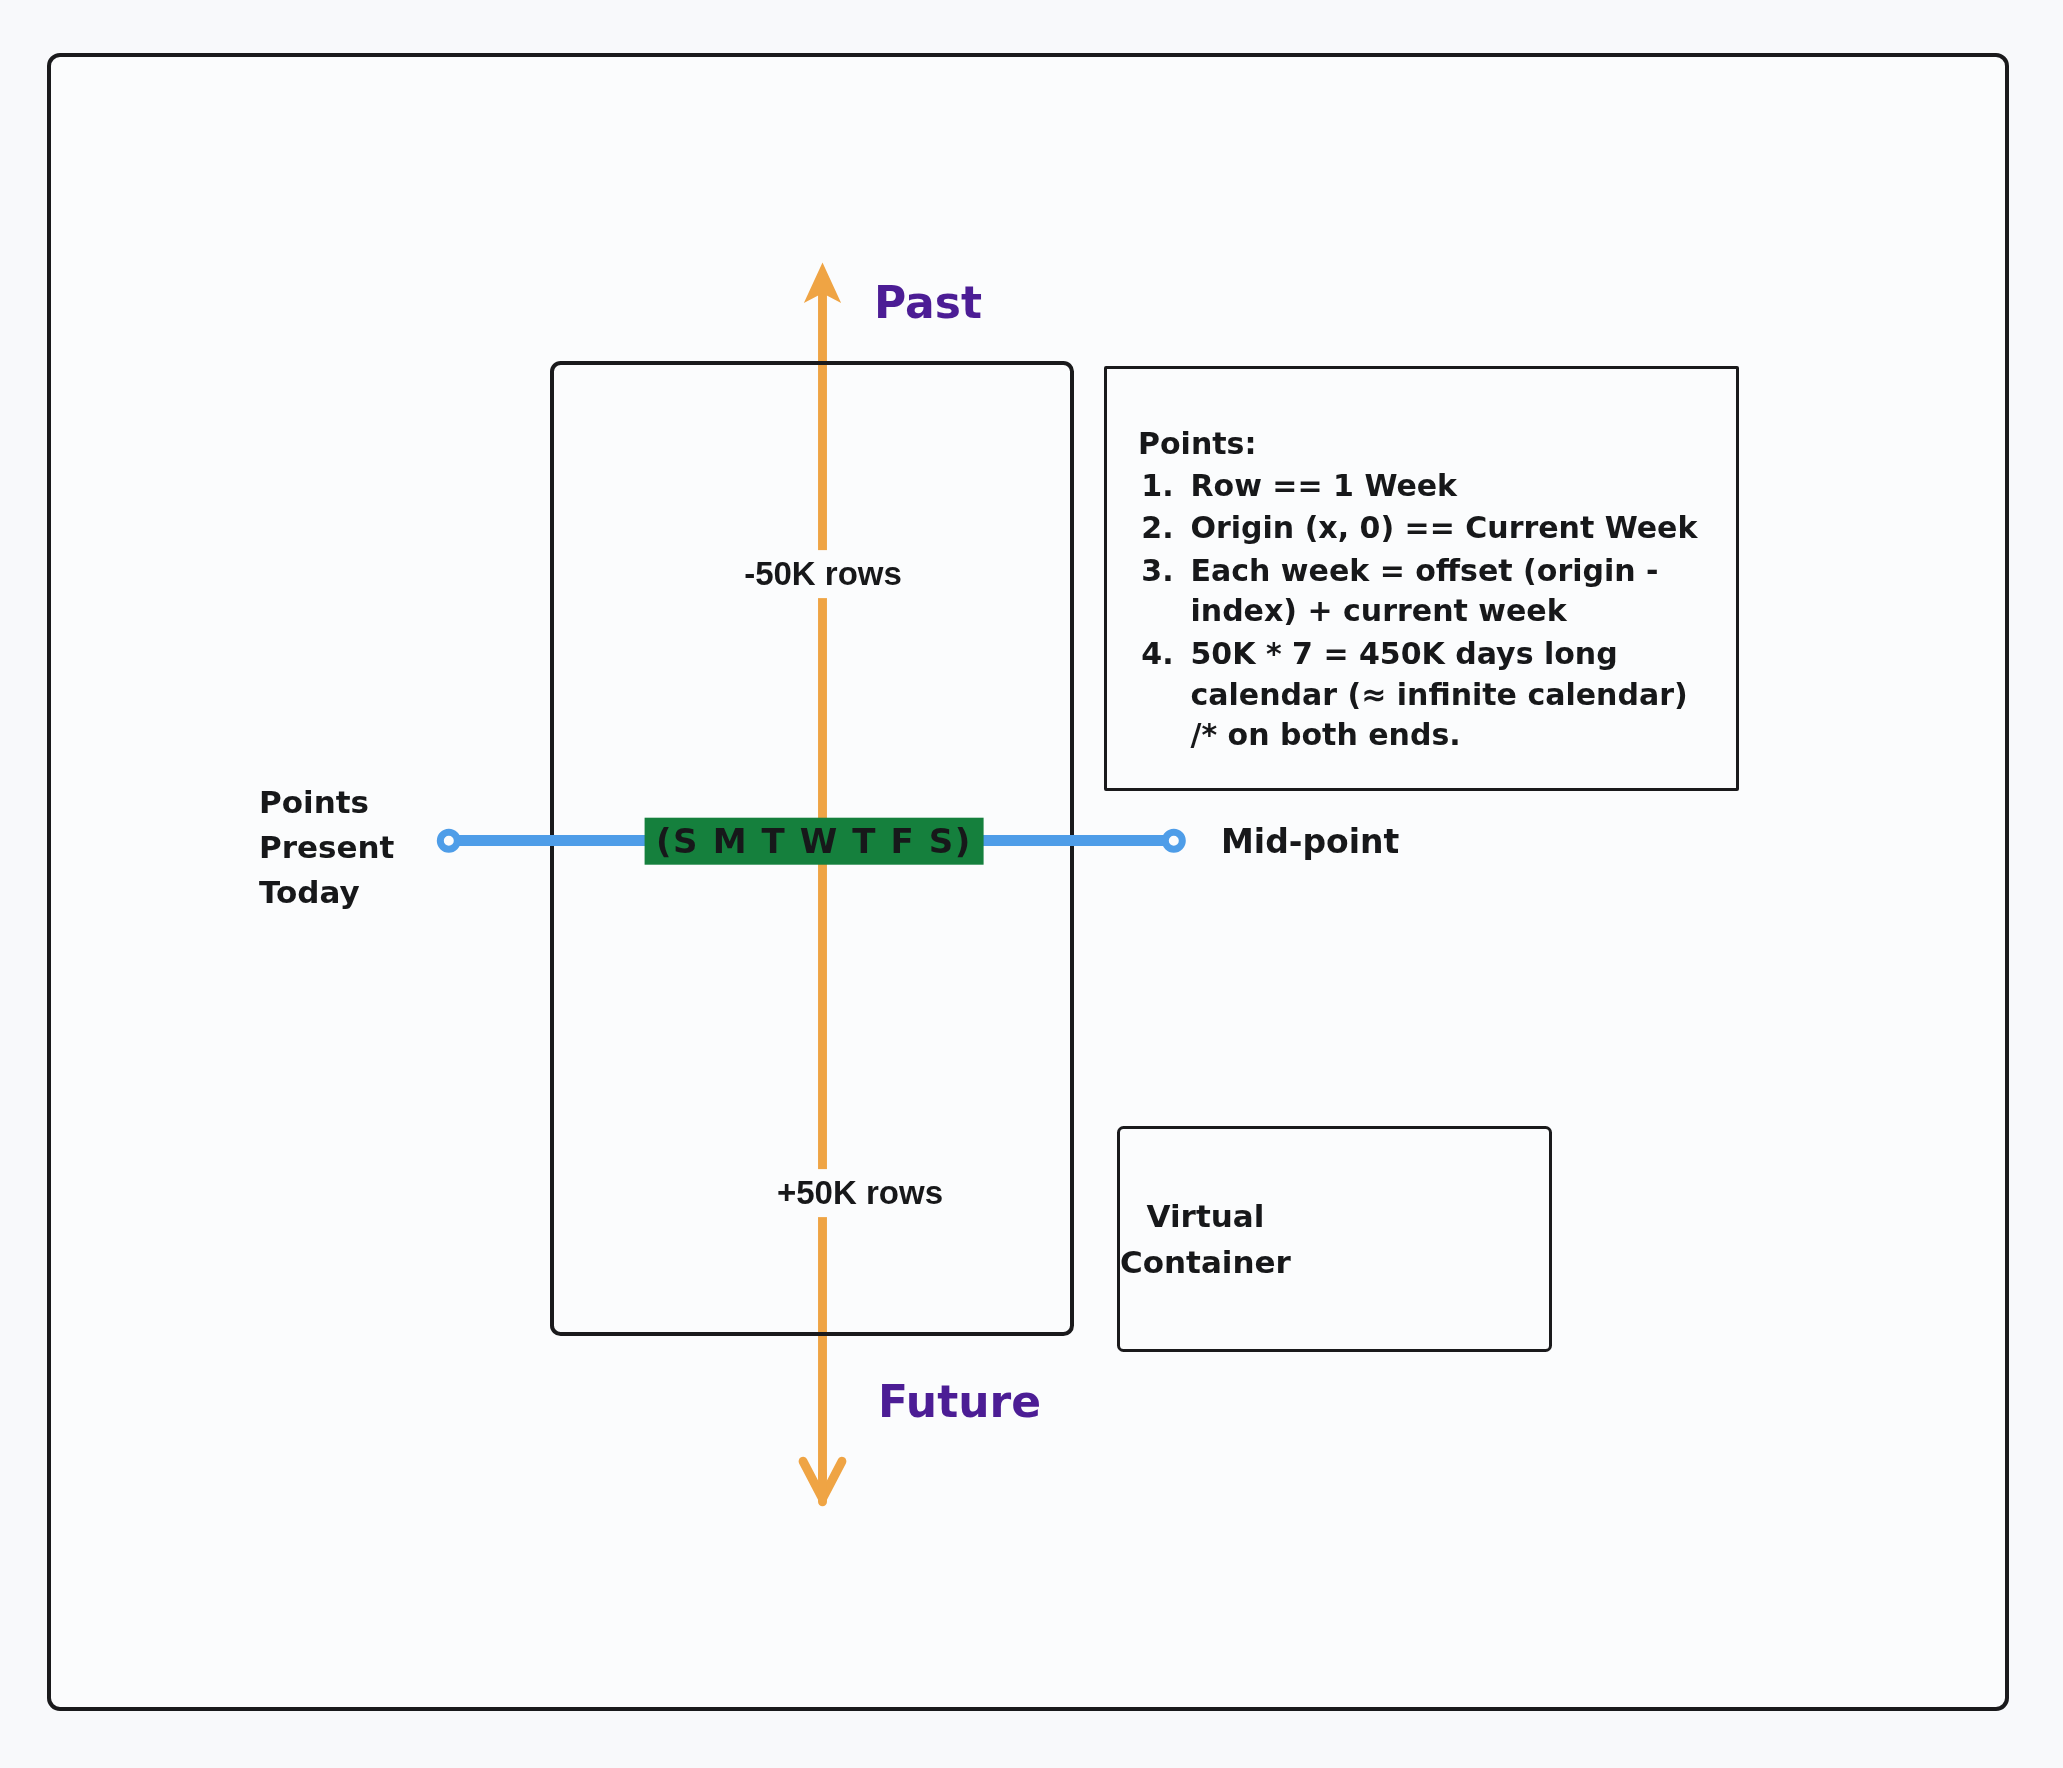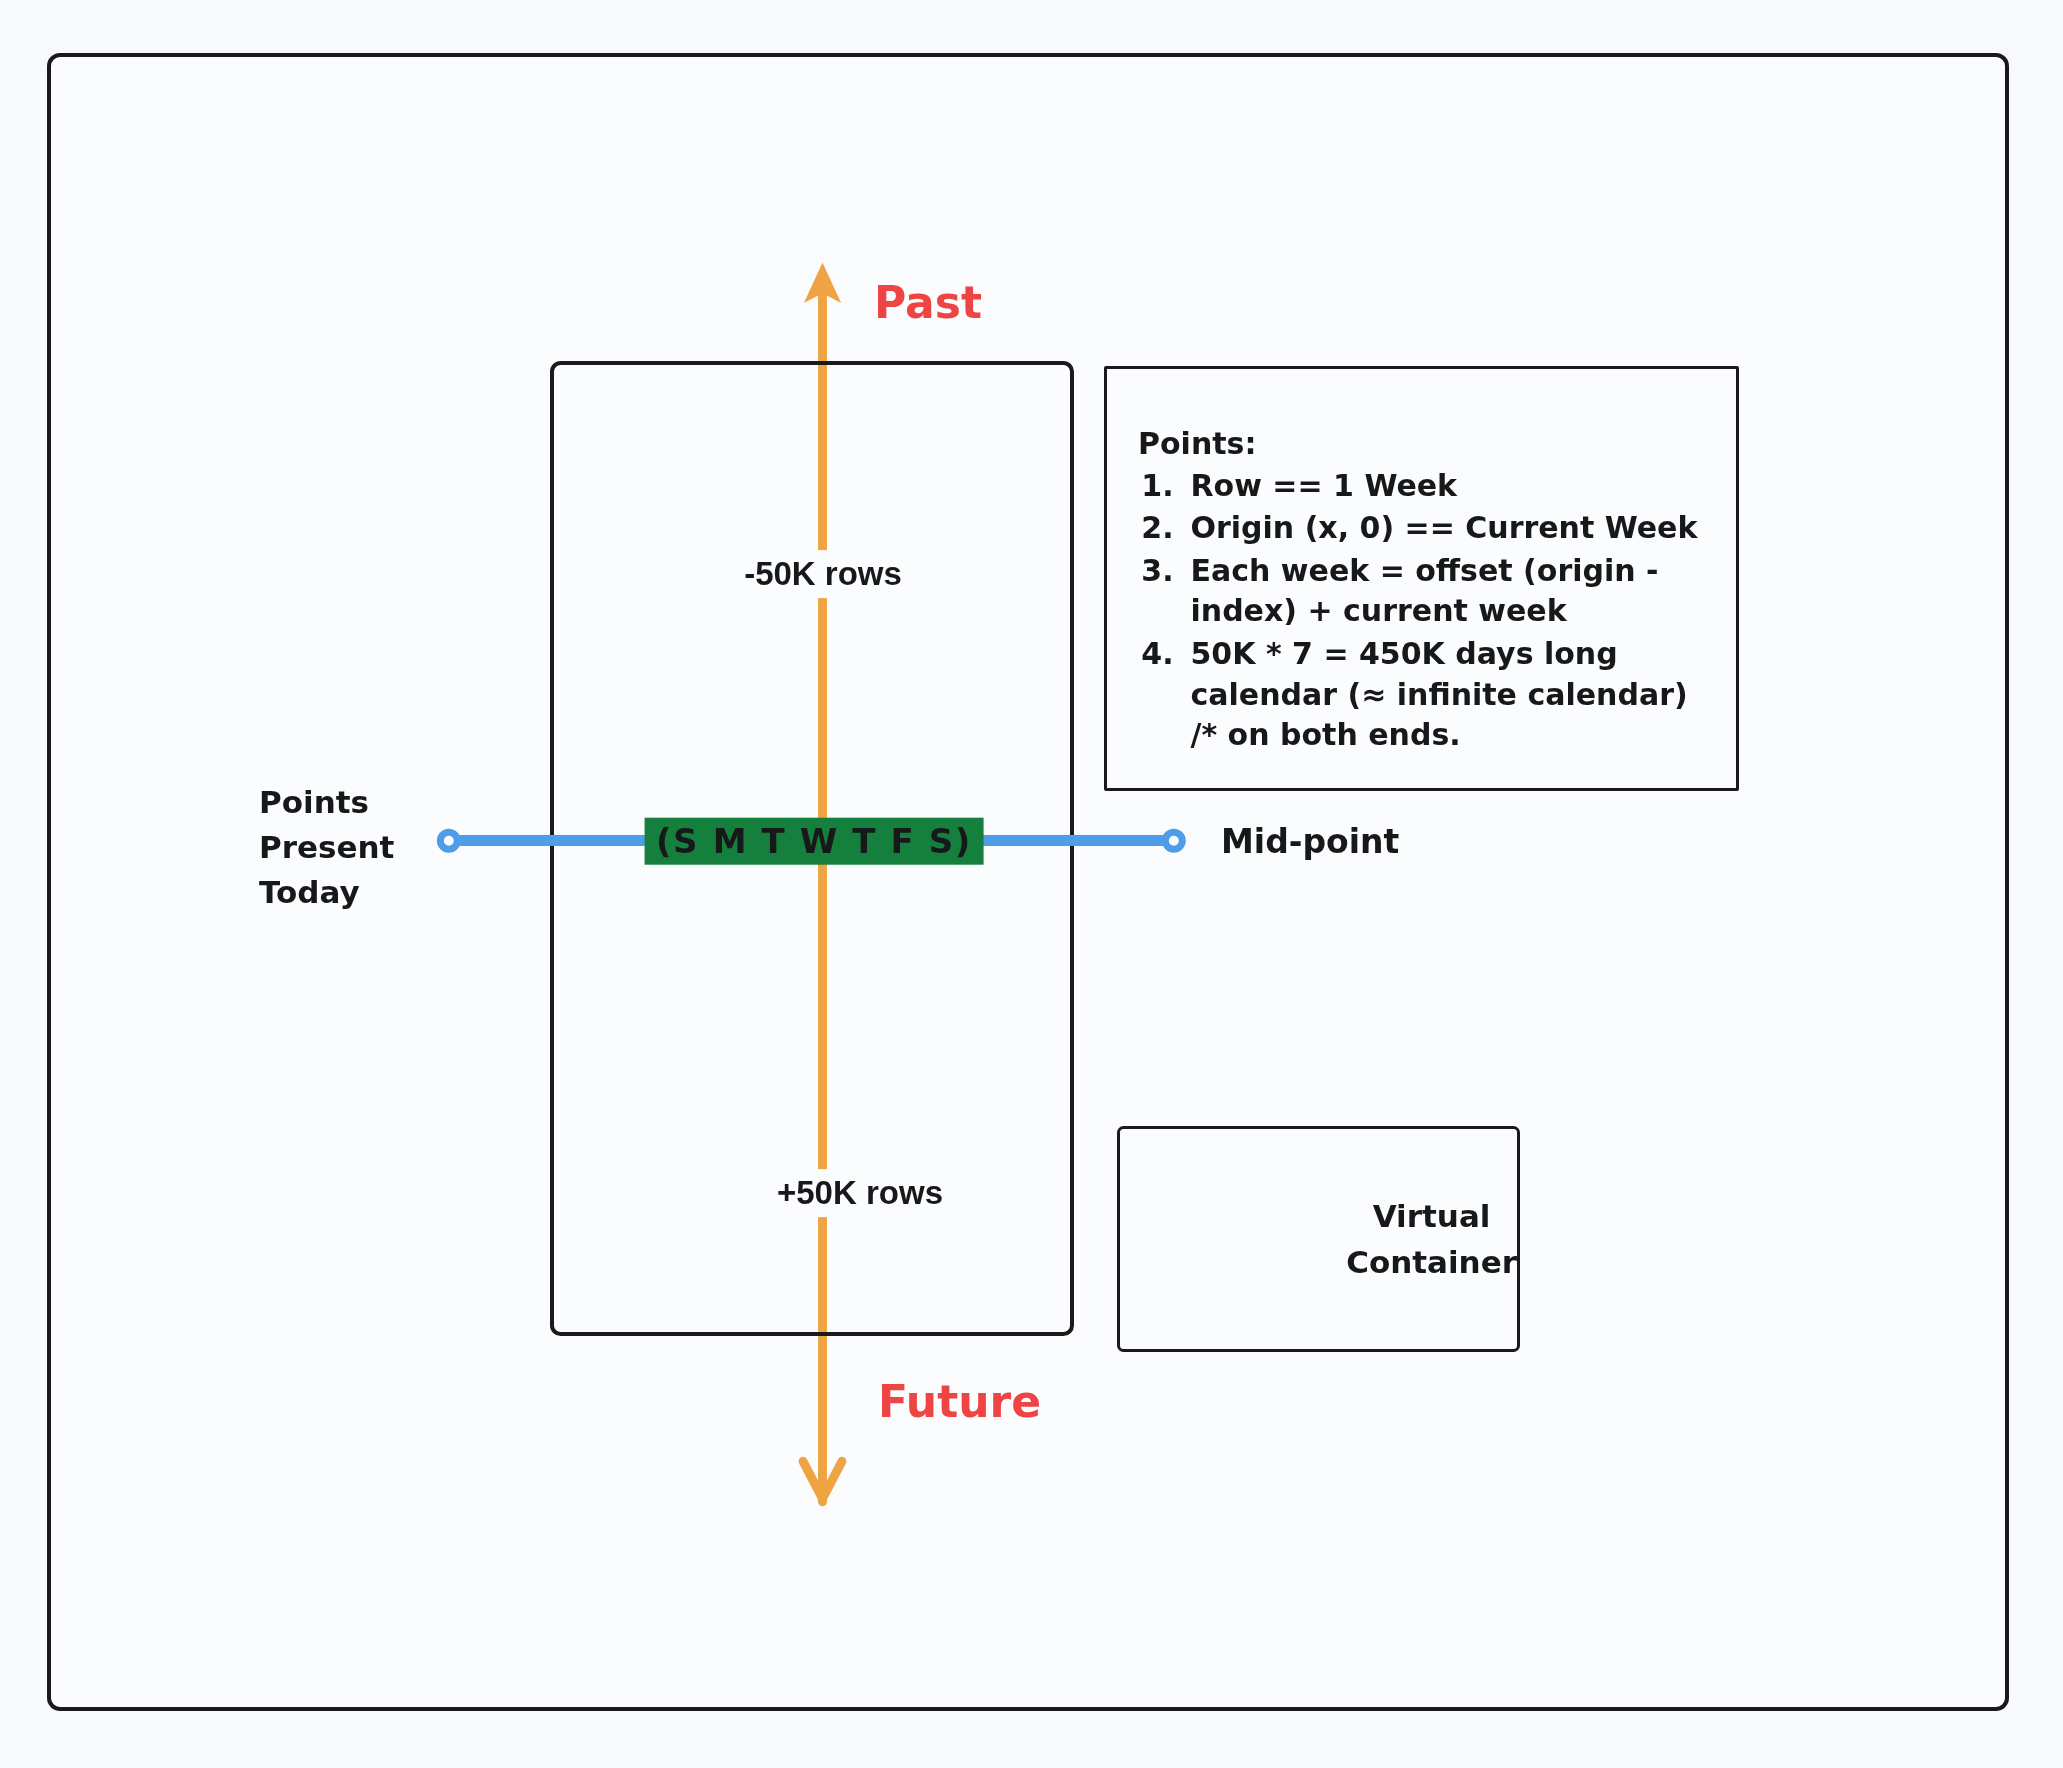--- a/index.html
+++ b/index.html
@@ -20,21 +20,21 @@
     background:#FBFCFD;
     box-sizing:border-box;
   }
 
   
   #time-axis{position:absolute;left:782px;top:256px;width:81px;height:1258px;}
   .axis-label{
     position:absolute;
     font-family:"DejaVu Sans", sans-serif;
     font-weight:700;
-    color:#ef4444;
+    color:#4c1d95;
     white-space:nowrap;
   }
 
   
   #virtual-rows-box{
     position:absolute;left:550px;top:361px;
     width:524px;height:975px;
     border:4.9px solid #1A1A1C;
     border-radius:10.6px;
     background:transparent;
@@ -128,26 +128,26 @@
     margin:0;padding-left:46px;
     font-family:"DejaVu Sans", sans-serif;
     font-weight:700;font-size:30px;color:#17181A;
     line-height:1.36;
   }
   #points-list li{margin:0 0 1.6px 0;padding-left:6.5px;}
 
   
   #virtual-container-box{
     position:absolute;left:1117px;top:1126px;
-    width:403px;height:226px;
+    width:435px;height:226px;
     border:3.3px solid #1A1A1C;
     border-radius:6.5px;
     background:transparent;
     box-sizing:border-box;
-    display:flex;align-items:center;justify-content:flex-end;
+    display:flex;align-items:center;justify-content:flex-start;
   }
   #virtual-container-label{
     font-family:"DejaVu Sans", sans-serif;
     font-weight:700;font-size:31px;color:#17181A;
     text-align:center;line-height:1.5;white-space:pre-line;
   }
 </style>
 </head>
 <body>
 

